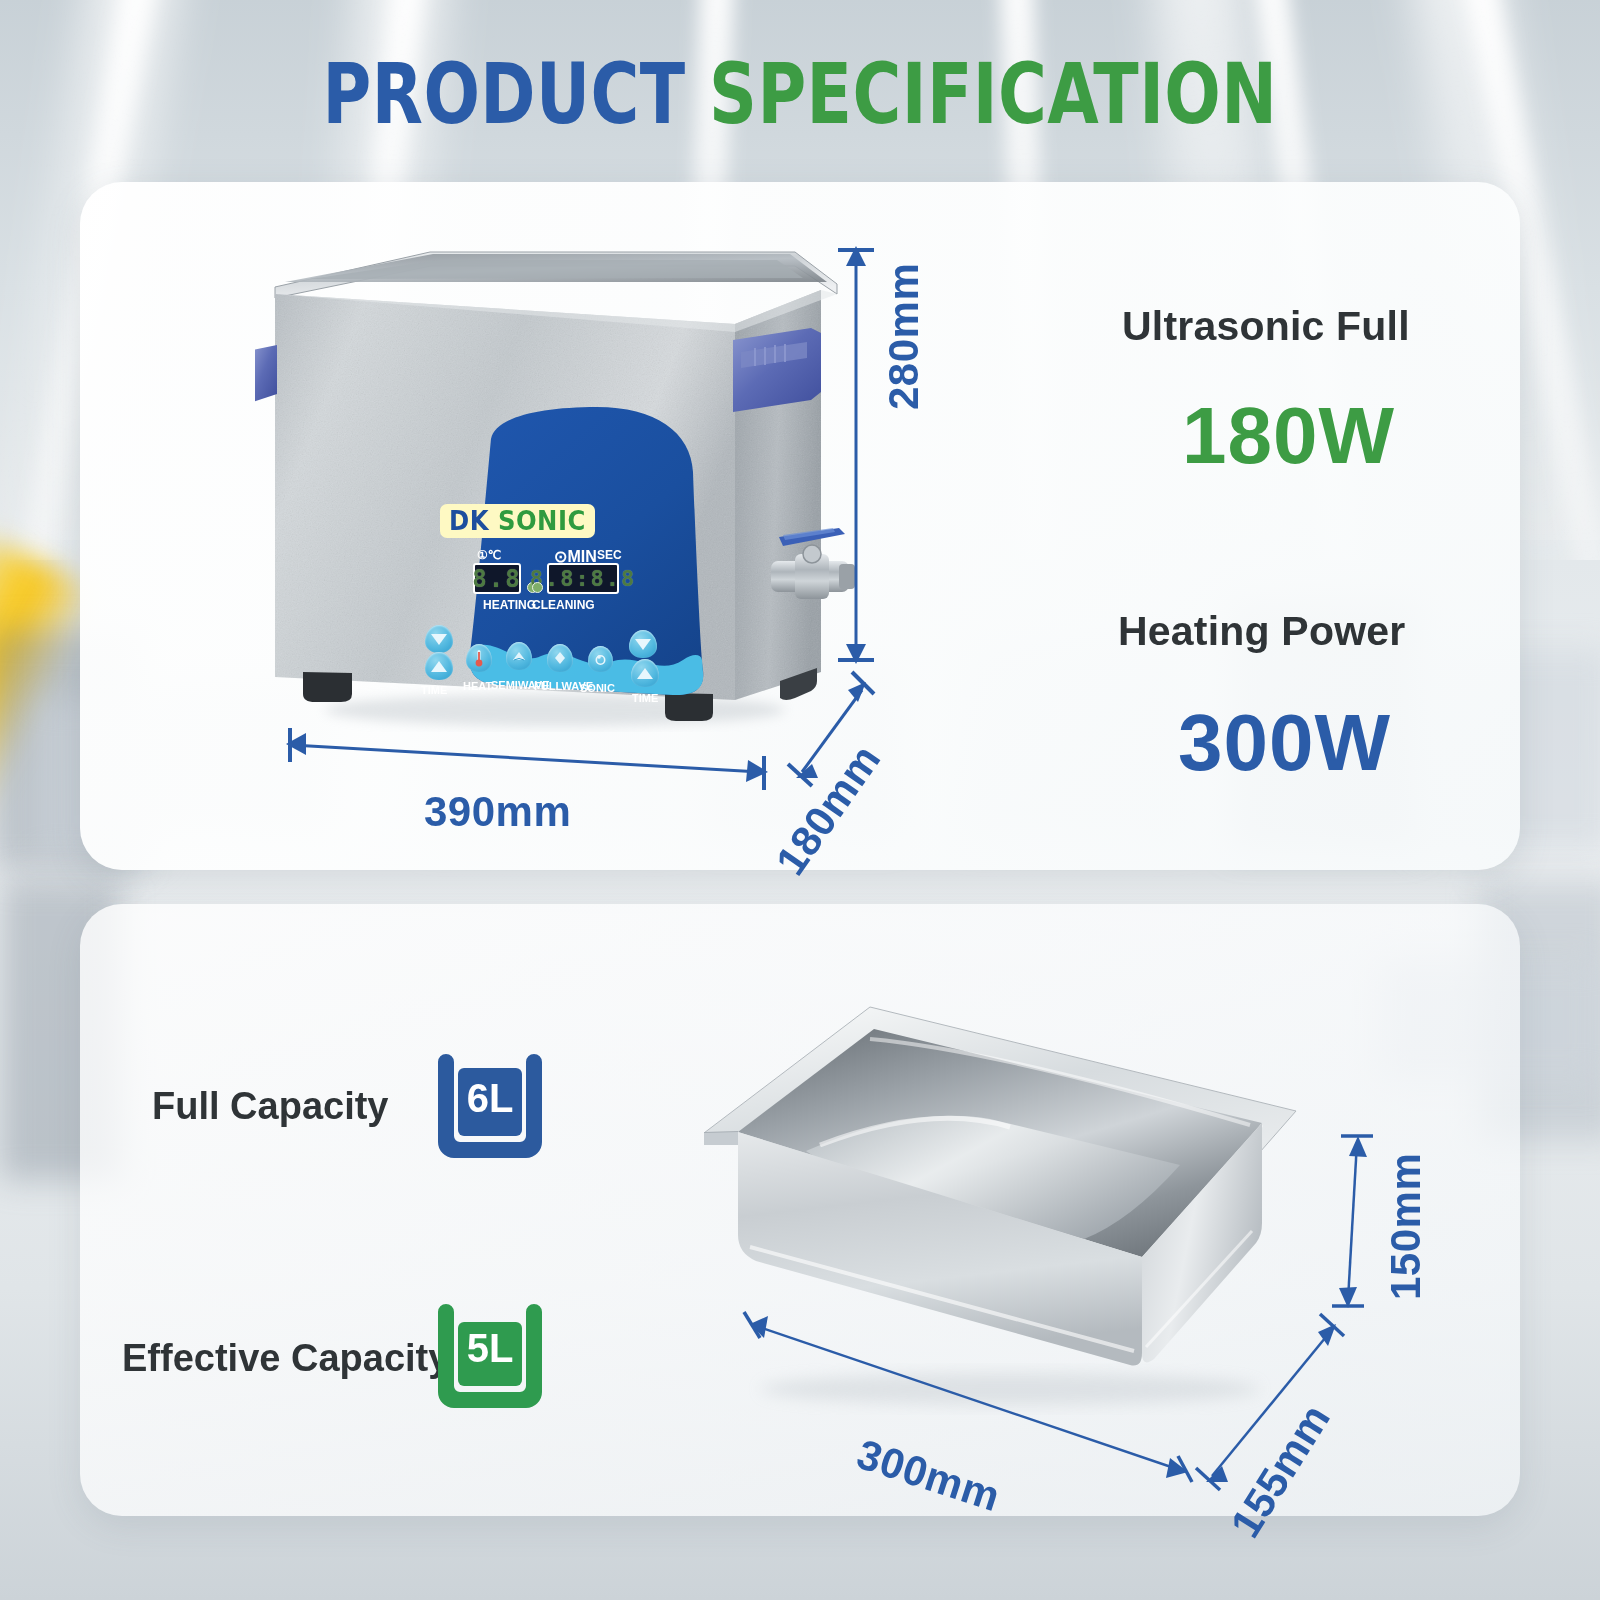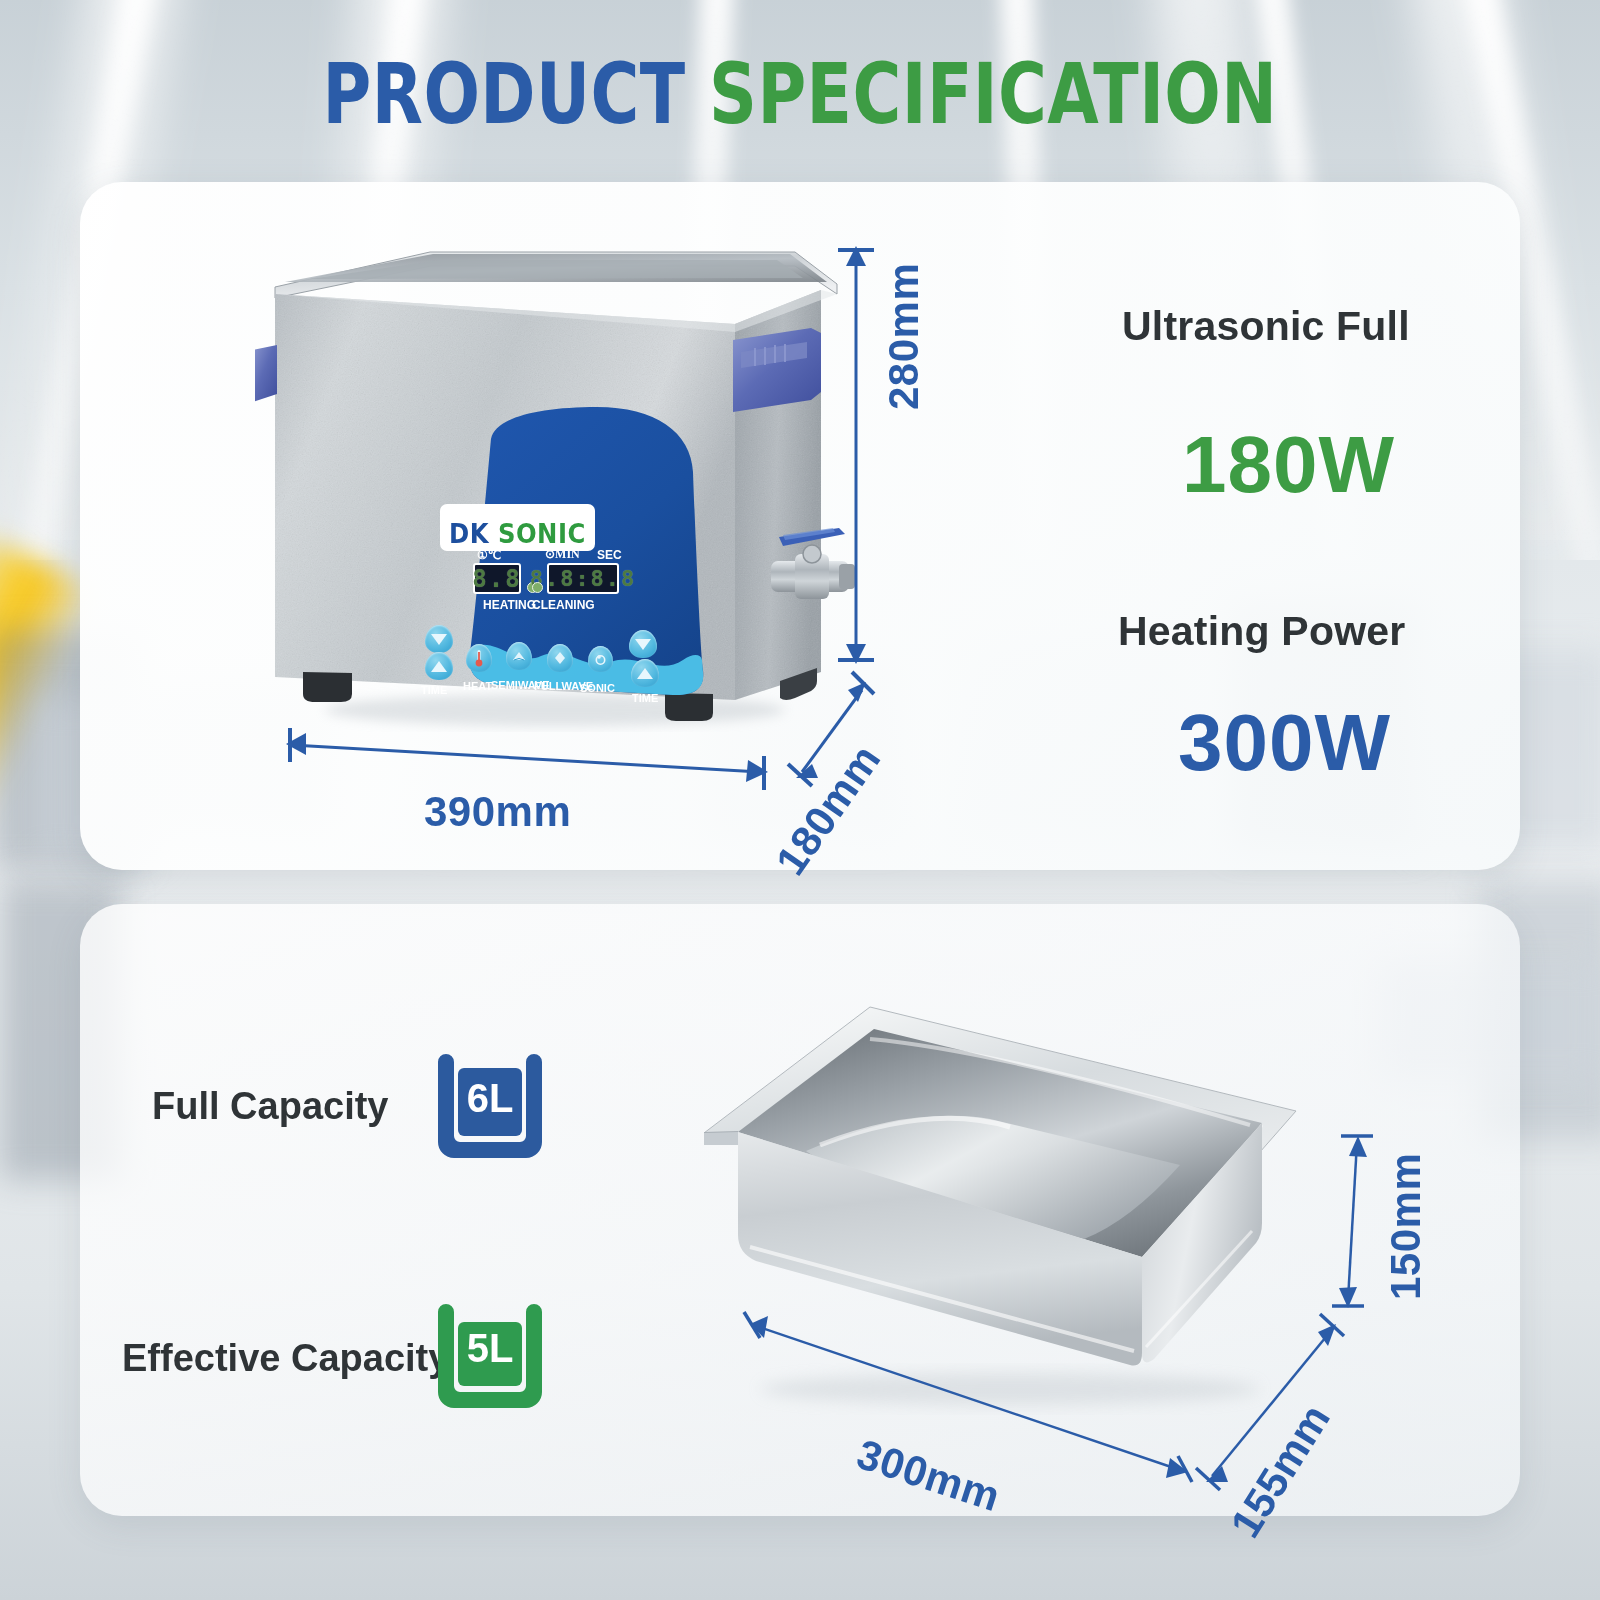--- a/index.html
+++ b/index.html
@@ -74,21 +74,21 @@
 
   
   .spec-label{
     position:absolute; color:#2f3437; font-size:41px; font-weight:bold;
     white-space:nowrap; letter-spacing:.2px;
   }
   .spec-value{
     position:absolute; font-size:80px; font-weight:bold; white-space:nowrap;
     letter-spacing:1px;
   }
-  .v-green{ color:#3d9c44;margin-top:29px; }
+  .v-green{ color:#3d9c44; }
   .v-blue{ color:#2b5ca8; }
 
   
   .cap-label{
     position:absolute; color:#2f3437; font-size:38px; font-weight:bold; white-space:nowrap;
   }
   .cap-icon{ position:absolute; width:132px; height:108px; }
   .cap-icon .txt{
     position:absolute; left:0; right:0; top:26px; text-align:center;
     color:#fff; font-size:40px; font-weight:bold; z-index:3;
@@ -103,22 +103,22 @@
 
   
   #machine{ position:absolute; left:255px; top:232px; width:600px; height:500px; }
 
   
   .panel-label{
     position:absolute; color:#ffffff; font-weight:bold; white-space:nowrap;
     font-family:"Liberation Sans Narrow","Liberation Sans",sans-serif;
   }
   .logo-badge{
-    position:absolute; background:#ffffff; border-radius:7px;
-    padding:16px 9px 4px 9px; line-height:1; white-space:nowrap;
+    position:absolute; background:#fef9c3; border-radius:7px;
+    padding:3px 9px 4px 9px; line-height:1; white-space:nowrap;
     font-family:"Liberation Sans Narrow","DejaVu Sans Condensed","Liberation Sans",sans-serif;
     font-weight:bold; font-size:27px; letter-spacing:.5px;
   }
   .logo-badge .dk{ color:#1d4f9e; }
   .logo-badge .sonic{ color:#2f9b3f; }
   .seg{
     position:absolute; background:#0f172a; border:2px solid #ffffff; border-radius:3px;
     color:#4d7a42; font-family:"DejaVu Sans Mono","Liberation Mono",monospace;
     font-weight:bold; display:flex; align-items:center; justify-content:center;
     letter-spacing:2px; text-shadow:0 0 1px rgba(255,255,255,.35);
@@ -299,21 +299,21 @@
 
   
   <div class="panel-label" style="left:222px; top:316px; font-size:12px;">①℃</div>
   <div class="seg" style="left:218px; top:331px; width:48px; height:31px; font-size:24px;">
     <span>8.8</span>
   </div>
   <div class="led" style="left:272px; top:350px;"></div>
   <div class="panel-label" style="left:228px; top:366px; font-size:12px;">HEATING</div>
 
   
-  <div class="panel-label" style="left:290px; top:315px; font-size:12px;font-family:Liberation Serif, serif;">⊙MIN</div>
+  <div class="panel-label" style="left:299px; top:315px; font-size:16px;">⊙MIN</div>
   <div class="panel-label" style="left:342px; top:316px; font-size:12px;">SEC</div>
   <div class="seg" style="left:292px; top:331px; width:72px; height:31px; font-size:22px;">
     <span>8.8:8.8</span>
   </div>
   <div class="led" style="left:277px; top:350px;"></div>
   <div class="panel-label" style="left:277px; top:366px; font-size:12px;">CLEANING</div>
 
   
   <div class="btn-key" style="left:170px; top:393px; width:28px; height:28px;">
     <div class="tri dn"></div>

